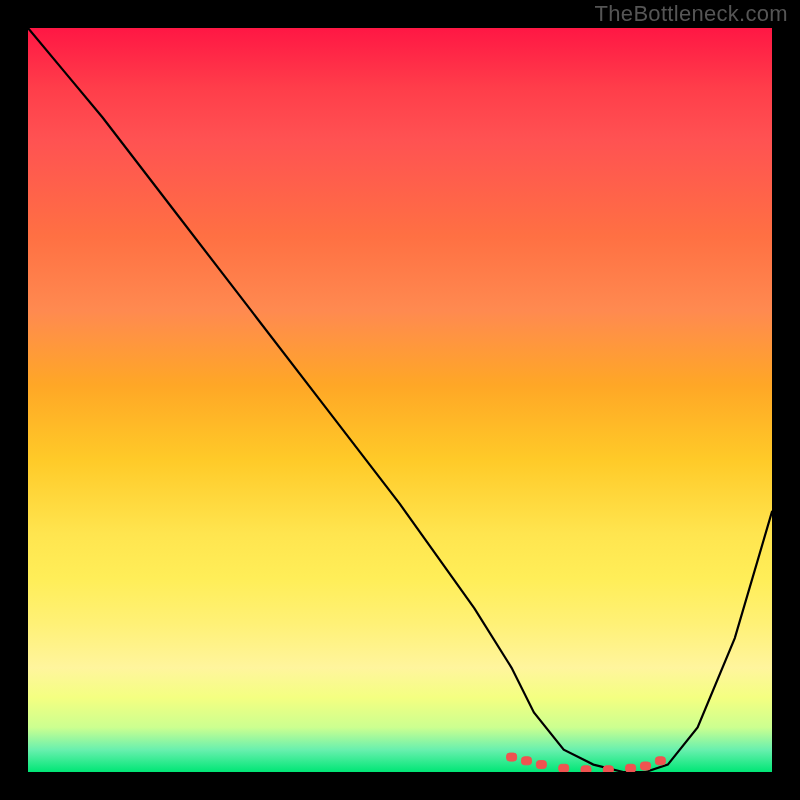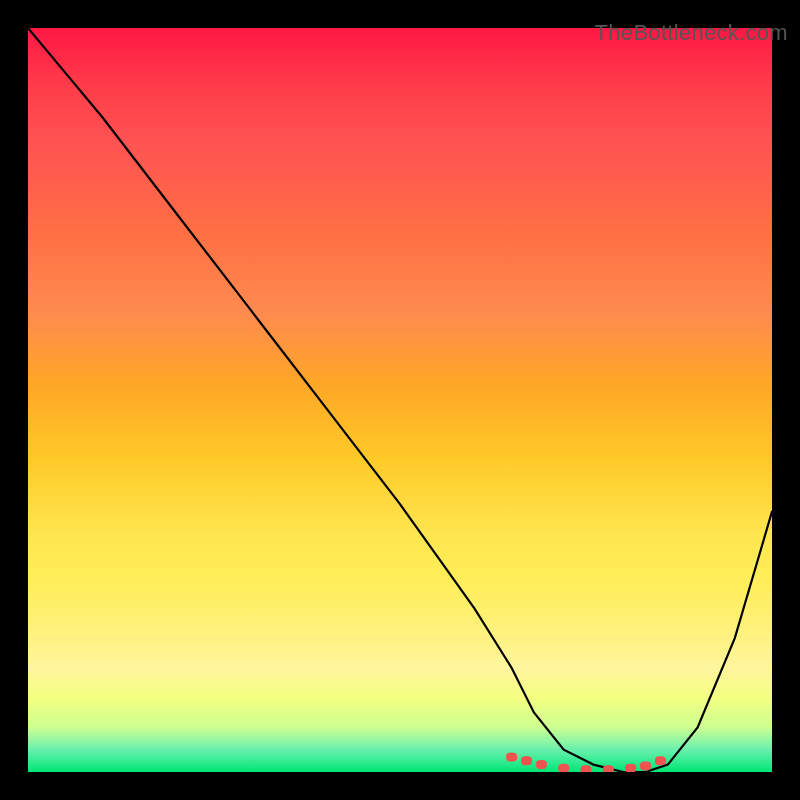--- a/index.html
+++ b/index.html
@@ -6,21 +6,21 @@
   body {
     width: 800px;
     height: 800px;
     background: #000;
     font-family: Arial, sans-serif;
     position: relative;
     overflow: hidden;
   }
   .watermark {
     position: absolute;
-    top: 20px;
+    top: 1px;
     right: 12px;
     color: #555;
     font-size: 22px;
     font-weight: normal;
     z-index: 10;
     letter-spacing: 0.3px;
     text-align: center;
   }
   .plot-area {
     position: absolute;

